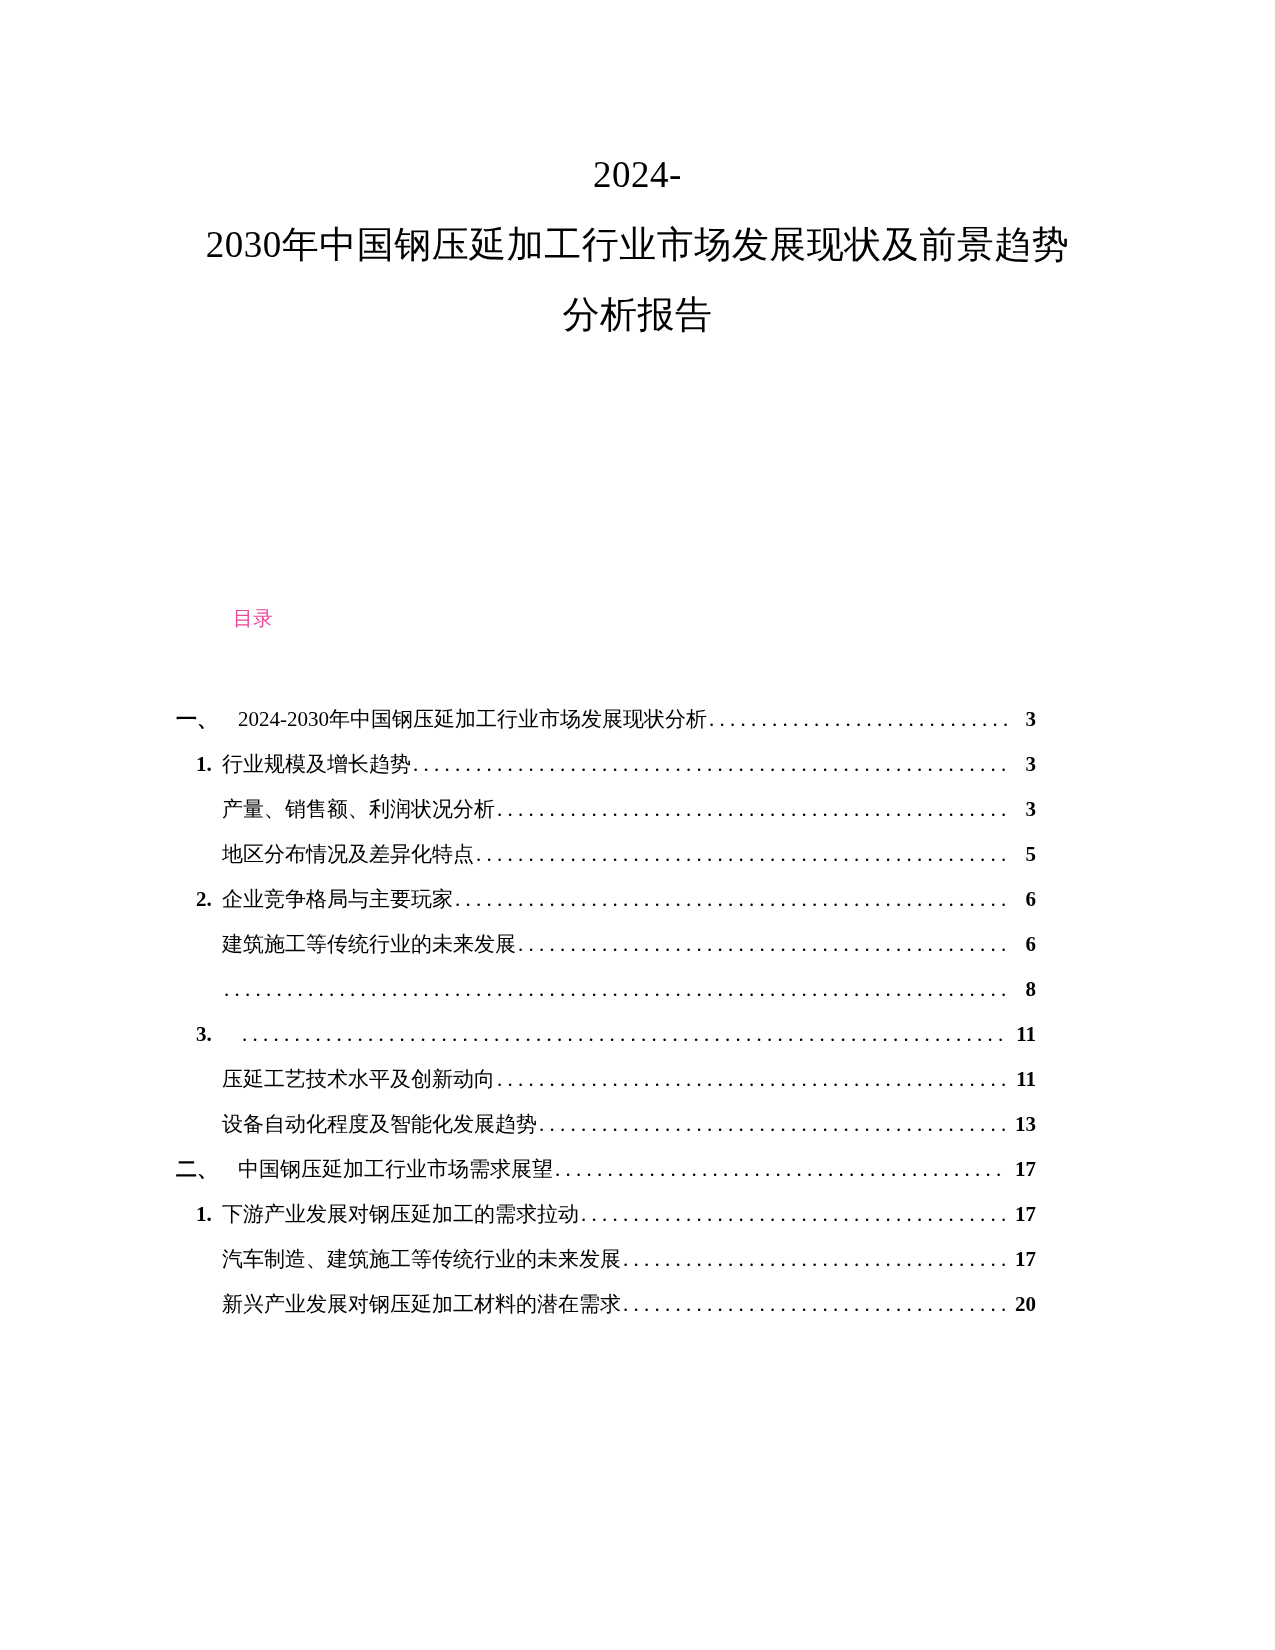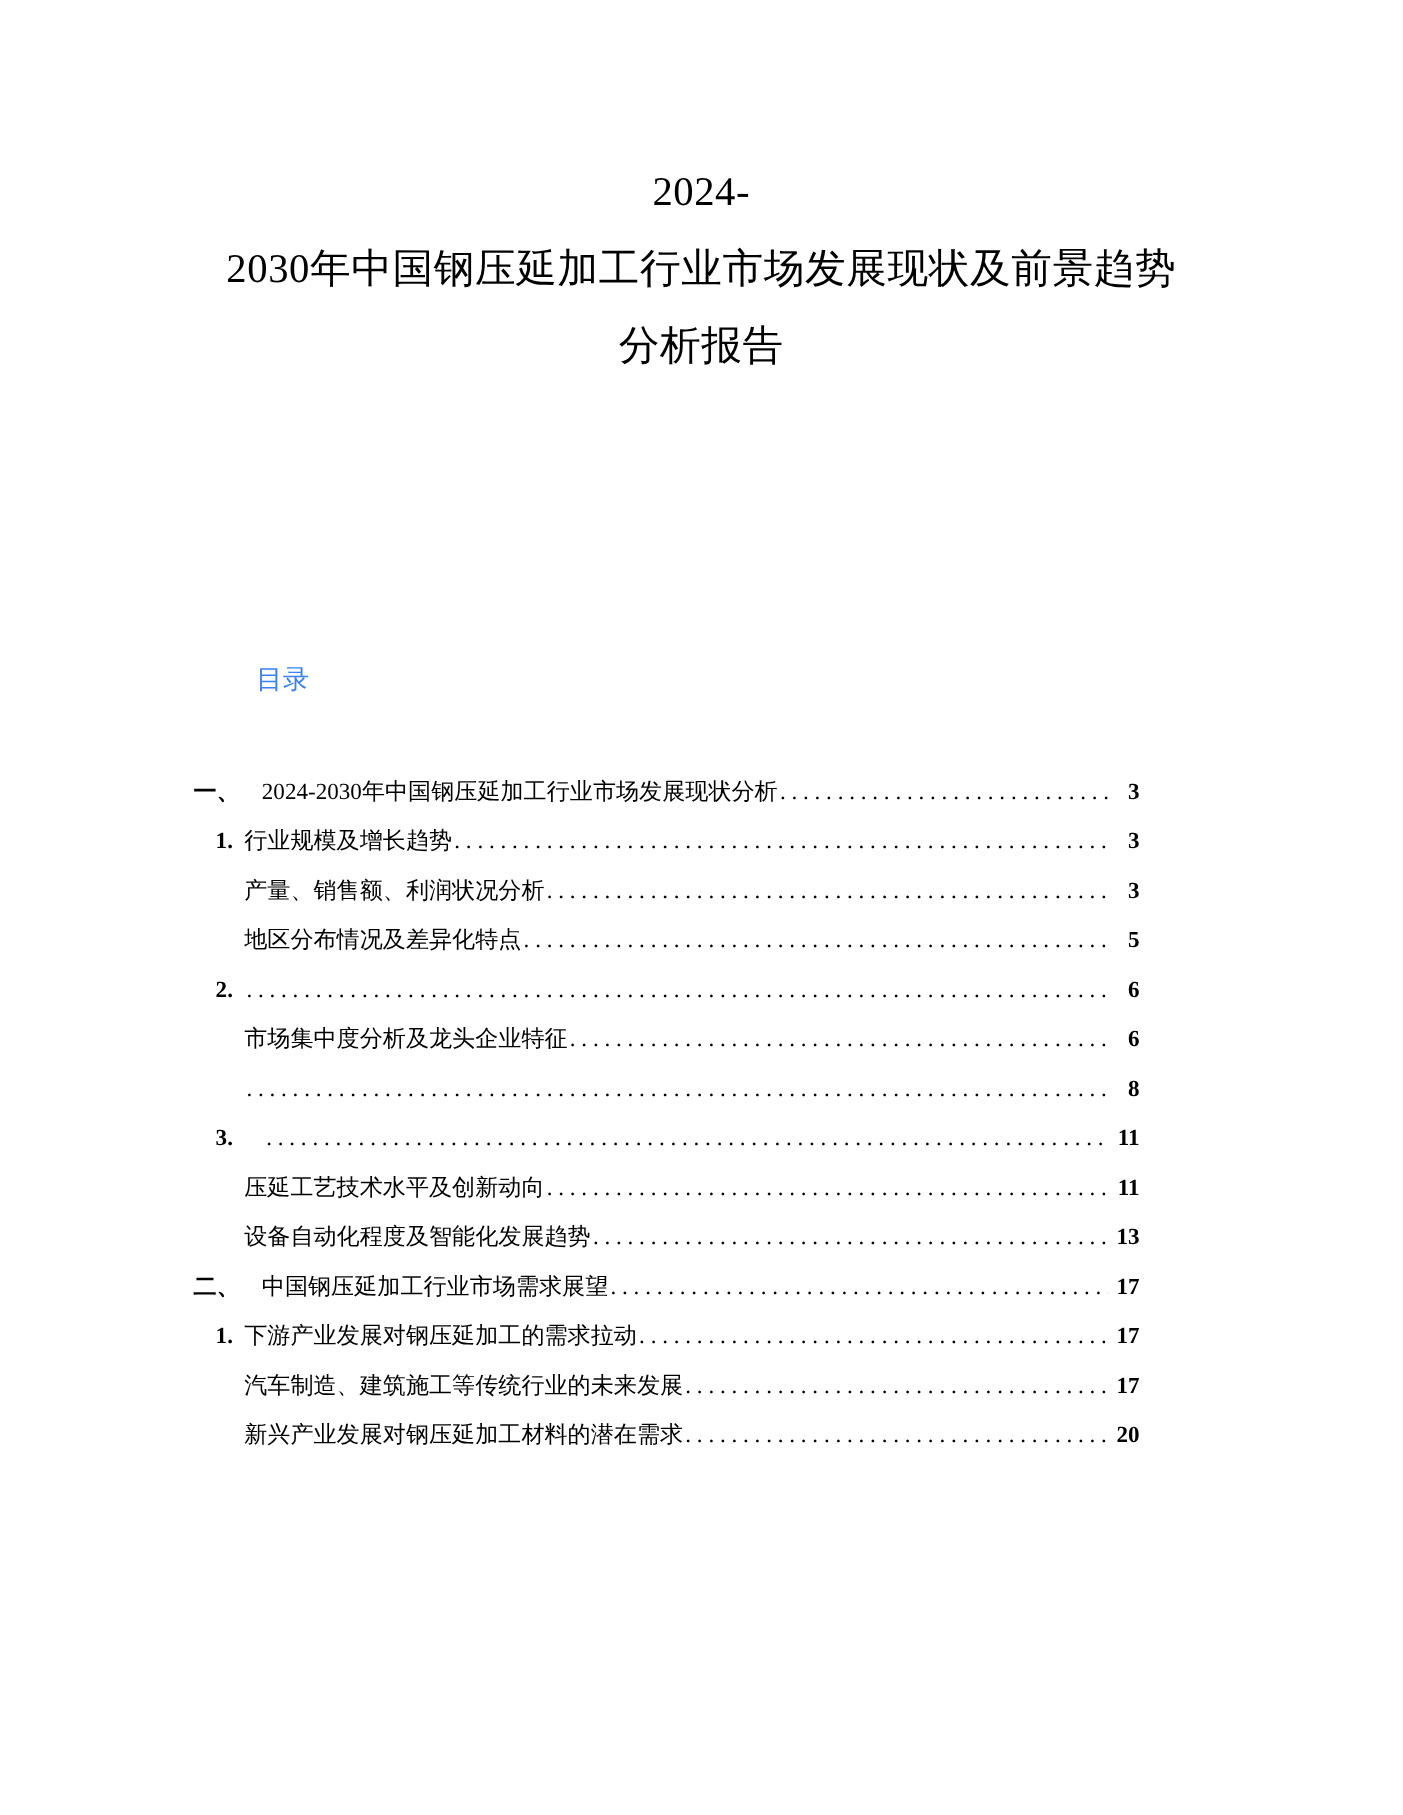--- a/index.html
+++ b/index.html
@@ -36,23 +36,23 @@
     color: #000000;
     white-space: nowrap;
   }
 
   
   .toc-label {
     position: absolute;
     left: 233px;
     top: 603px;
     font-family: Liberation Sans, sans-serif;
-    font-size: 24px;
+    font-size: 20px;
     line-height: 30px;
-    color: #3b82f6;
+    color: #ec4899;
   }
 
   
   .toc {
     position: absolute;
     left: 176px;
     top: 697px;
     width: 860px;
   }
   .toc-row {
@@ -140,26 +140,27 @@
         <span class="tpage">3</span>
       </div>
       <div class="toc-row lvl-3">
         <span class="tnum"></span>
         <span class="ttext">地区分布情况及差异化特点</span>
         <span class="leader"></span>
         <span class="tpage">5</span>
       </div>
       <div class="toc-row lvl-2">
         <span class="tnum">2.</span>
+        <span class="ttext">企业竞争格局与主要玩家</span>
         <span class="leader"></span>
         <span class="tpage">6</span>
       </div>
       <div class="toc-row lvl-3">
         <span class="tnum"></span>
-        <span class="ttext">市场集中度分析及龙头企业特征</span>
+        <span class="ttext">建筑施工等传统行业的未来发展</span>
         <span class="leader"></span>
         <span class="tpage">6</span>
       </div>
       <div class="toc-row lvl-3">
         <span class="tnum"></span>
         <span class="leader"></span>
         <span class="tpage">8</span>
       </div>
       <div class="toc-row lvl-2b">
         <span class="tnum">3.</span>

